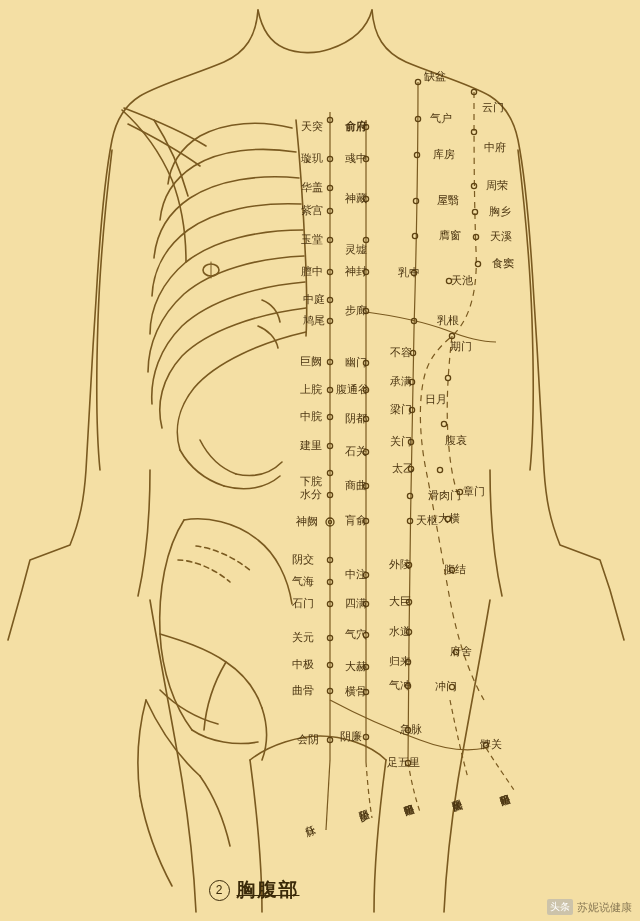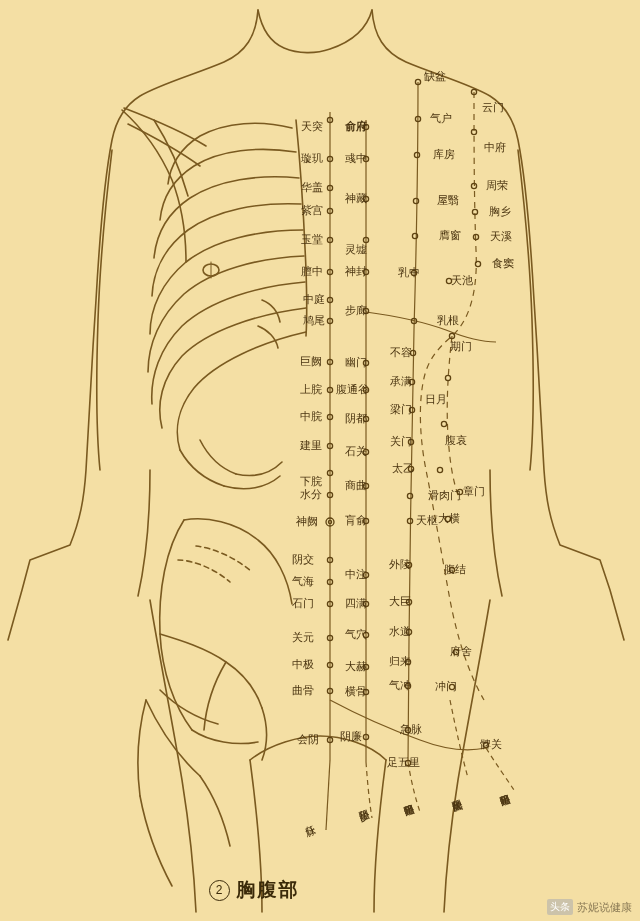--- a/index.html
+++ b/index.html
@@ -25,20 +25,21 @@
     text-orientation:upright;
     letter-spacing:0px;
     font-size:10px;
   }
   .footer{
     position:absolute;
     left:0;bottom:18px;
     width:508px;
     text-align:center;
     color:#3b2a09;
+    text-decoration:underline;
   }
   .footer .num{
     display:inline-block;
     width:19px;height:19px;line-height:19px;
     border:1.5px solid #3b2a09;
     border-radius:50%;
     font-size:12px;
     text-align:center;
     vertical-align:middle;
     margin-right:7px;

